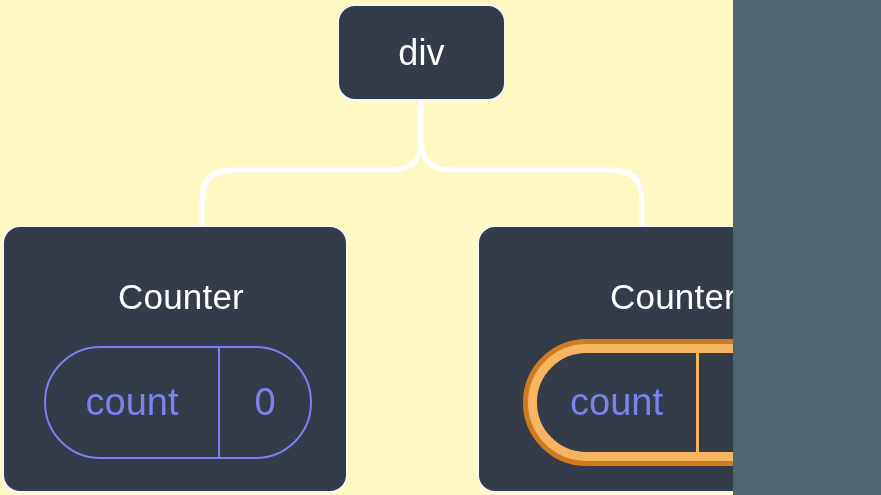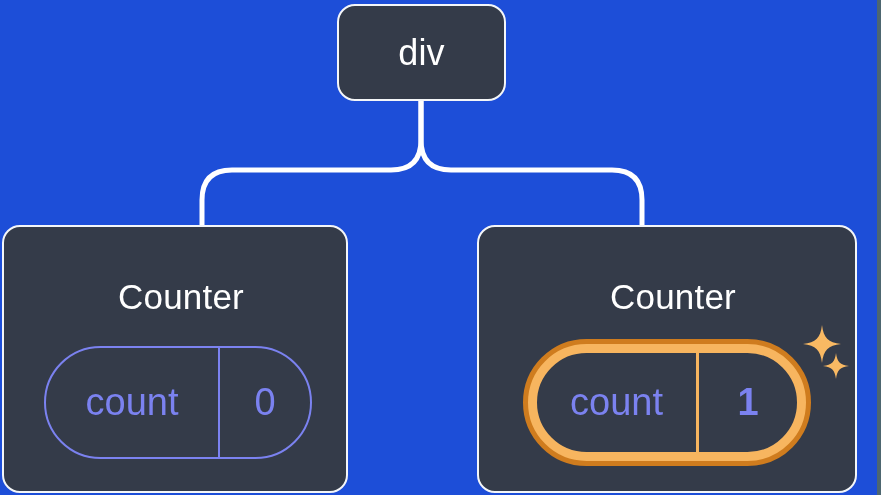--- a/index.html
+++ b/index.html
@@ -2,23 +2,23 @@
 <html><head>
 <meta charset="utf-8">
 <style>
   html, body {
     margin: 0;
     padding: 0;
     background: #4d6670;
   }
   #stage {
     position: relative;
-    width: 877px;
+    width: 733px;
     height: 495px;
-    background: #1d4ed8;
+    background: #fef9c3;
     overflow: hidden;
     font-family: "Liberation Sans", sans-serif;
   }
   #edges {
     position: absolute;
     left: 0;
     top: 0;
     width: 881px;
     height: 495px;
     pointer-events: none;

